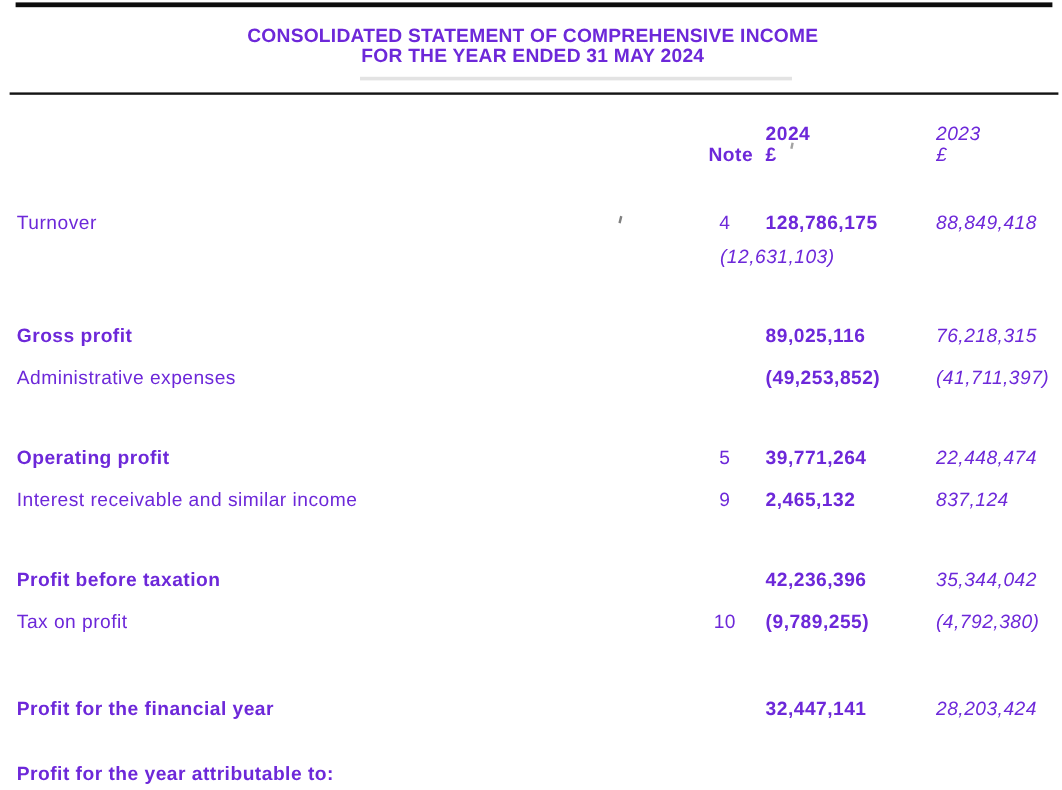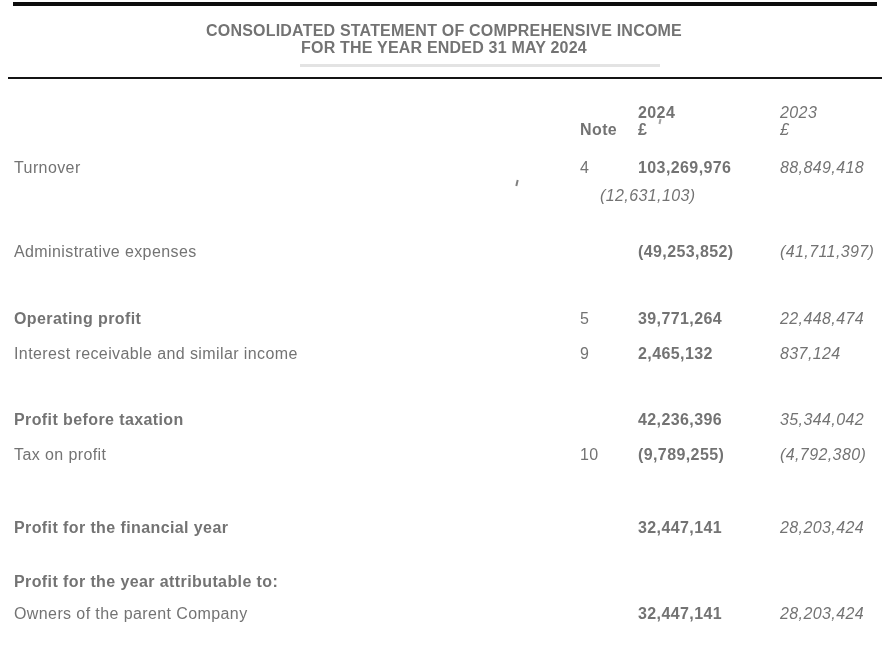--- a/index.html
+++ b/index.html
@@ -5,21 +5,21 @@
 <style>
   html, body {
     margin: 0; padding: 0;
     background: #ffffff;
   }
   .sheet {
     position: relative;
     width: 885px;
     height: 658px;
     background: #ffffff;
-    color: #737373;
+    color: #6d28d9;
     font-family: "Liberation Sans", "DejaVu Sans", sans-serif;
     font-size: 16px;
     letter-spacing: 0.4px;
     overflow: hidden;
     box-sizing: border-box;
     padding: 0 11px 0 14px;
   }
   .top-rule {
     margin: 2px -3px 0 -1px;
     height: 4px;
@@ -38,21 +38,21 @@
     height: 2px;
     background: #141414;
   }
   .row {
     display: grid;
     grid-template-columns: 1fr 58px 122px 114px;
     line-height: 20px;
     align-items: start;
   }
   .lbl  { text-align: left;  white-space: nowrap; }
-  .note { text-align: left; padding-right: 10px; }
+  .note { text-align: center; padding-right: 10px; }
   .v    { white-space: nowrap; }
   .cur  { font-weight: bold; }                 
   .pri  { font-style: italic; padding-left: 20px; }                
   .boldlbl .lbl { font-weight: bold; }
   .hdr1 { margin-top: 25px; height: 17px; line-height: 17px; }
   .hdr2 { height: 17px; line-height: 17px; }
   .hdr2 .note { font-weight: bold; padding-right: 0; }
   
   .line {
     border-top: 2px solid #1a1a1a;
@@ -103,39 +103,45 @@
     <span class="v cur">2024</span>
     <span class="v pri">2023</span>
   </div>
   <div class="row hdr2">
     <span class="lbl"></span>
     <span class="note">Note</span>
     <span class="v cur">£</span>
     <span class="v pri">£</span>
   </div>
 
-  <div class="row" style="margin-top:20px;height:28px">
+  <div class="row" style="margin-top:39px;height:28px">
     <span class="lbl">Turnover</span>
     <span class="note">4</span>
-    <span class="v cur">103,269,976</span>
+    <span class="v cur">128,786,175</span>
     <span class="v pri">88,849,418</span>
   </div>
 
   <div class="row" style="height:28px">
     <span class="note"></span>
     <span class="v pri">(12,631,103)</span>
   </div>
 
   <div class="row" style="margin-top:8px">
     <span></span>
       <span></span>
     <span class="cur-cell"><span class="line"></span></span>
     <span class="pri-cell"><span class="line"></span></span>
   </div>
 
+  <div class="row boldlbl" style="margin-top:10px;height:35px">
+    <span class="lbl">Gross profit</span>
+    <span class="note"></span>
+    <span class="v cur">89,025,116</span>
+    <span class="v pri">76,218,315</span>
+  </div>
 
   <div class="row" style="height:28px">
     <span class="lbl">Administrative expenses</span>
     <span class="note"></span>
     <span class="v cur">(49,253,852)</span>
     <span class="v pri">(41,711,397)</span>
   </div>
 
   <div class="row" style="margin-top:9px">
     <span></span>

